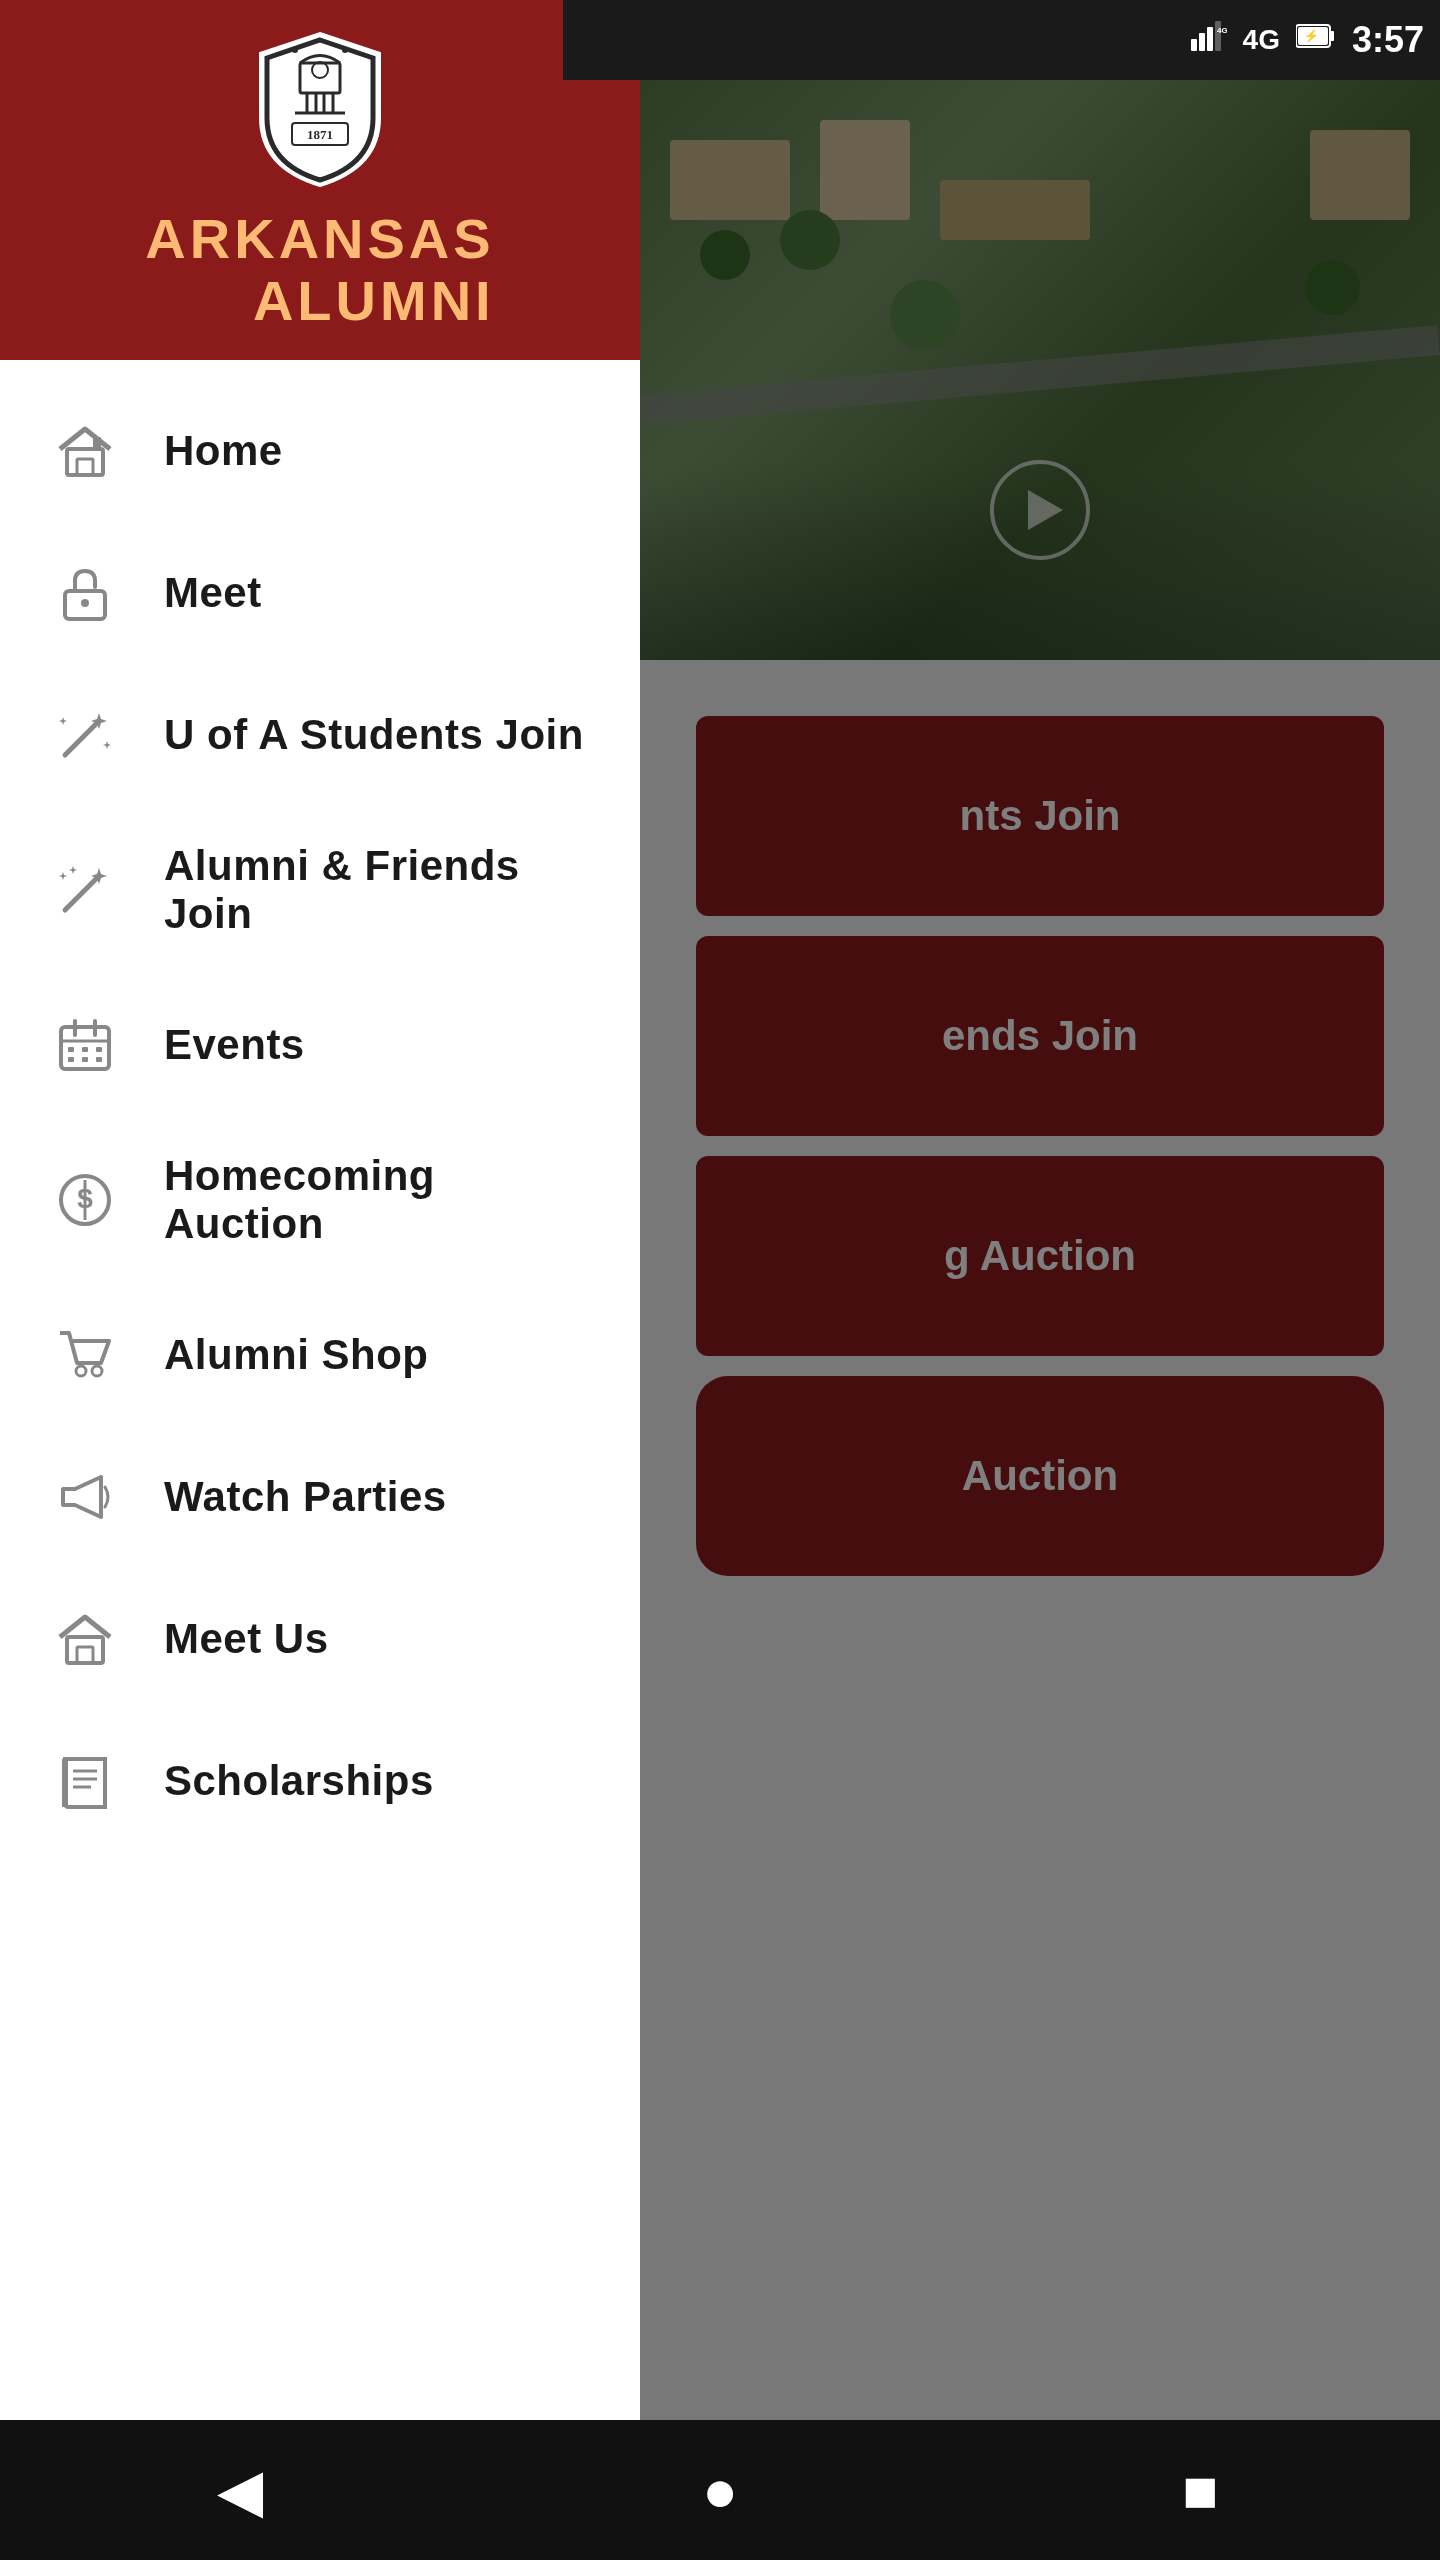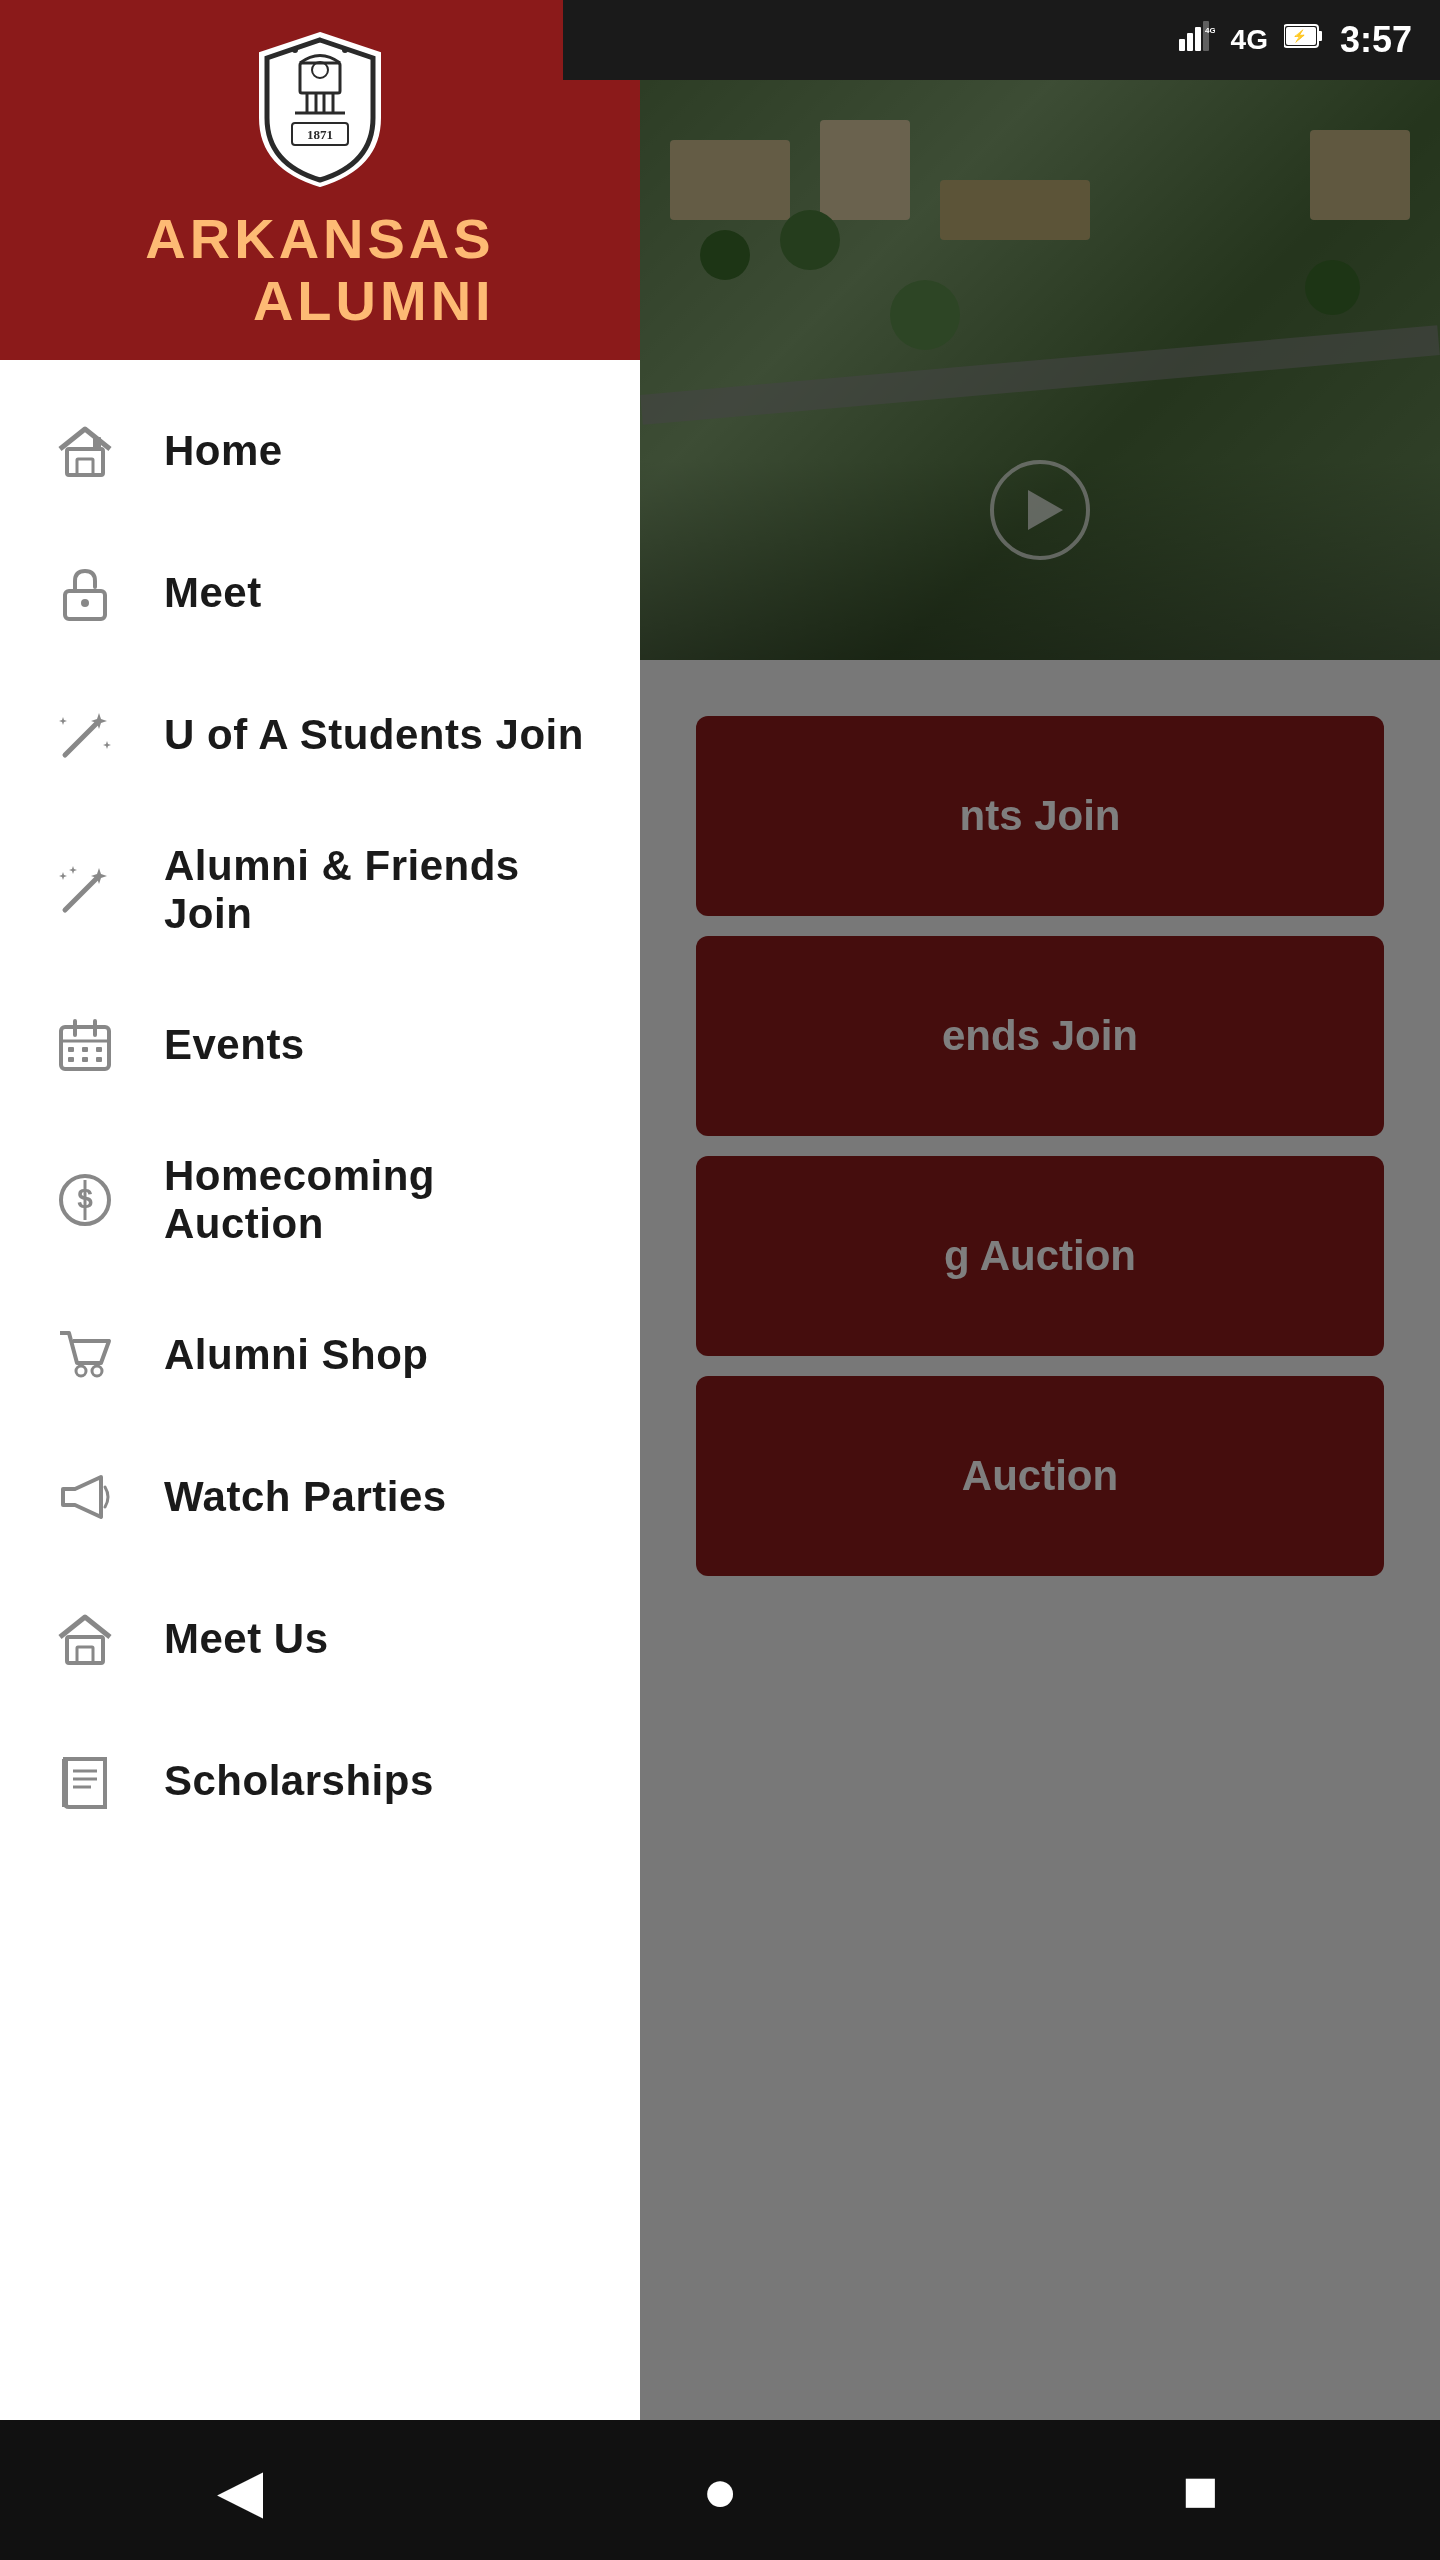--- a/index.html
+++ b/index.html
@@ -22,21 +22,21 @@
     .status-bar {
       position: absolute;
       top: 0;
       right: 0;
       width: 877px;
       height: 80px;
       background: #1a1a1a;
       display: flex;
       align-items: center;
       justify-content: flex-end;
-      padding-right: 28px;
+      padding-right: 16px;
       gap: 20px;
       z-index: 10;
     }
 
     .status-time {
       color: white;
       font-size: 36px;
       font-weight: 600;
     }
 
@@ -276,21 +276,21 @@
   <div style="padding:36px;">
     <div class="bg-card bg-card-dark" style="height:200px;">
       <span>nts Join</span>
     </div>
     <div class="bg-card bg-card-dark" style="height:200px;align-items:center;">
       <span>ends Join</span>
     </div>
     <div class="bg-card bg-card-dark" style="height:200px;">
       <span>g Auction</span>
     </div>
-    <div class="bg-card bg-card-dark" style="height:200px;">
+    <div class="bg-card bg-card-dark" style="height:200px;border-radius:32px;">
       <span style="font-size:42px;font-weight:700;color:white;">Auction</span>
     </div>
   </div>
 </div>
 
 <div class="drawer-overlay"></div>
 
 <div class="drawer">
 
   <div class="drawer-header">

